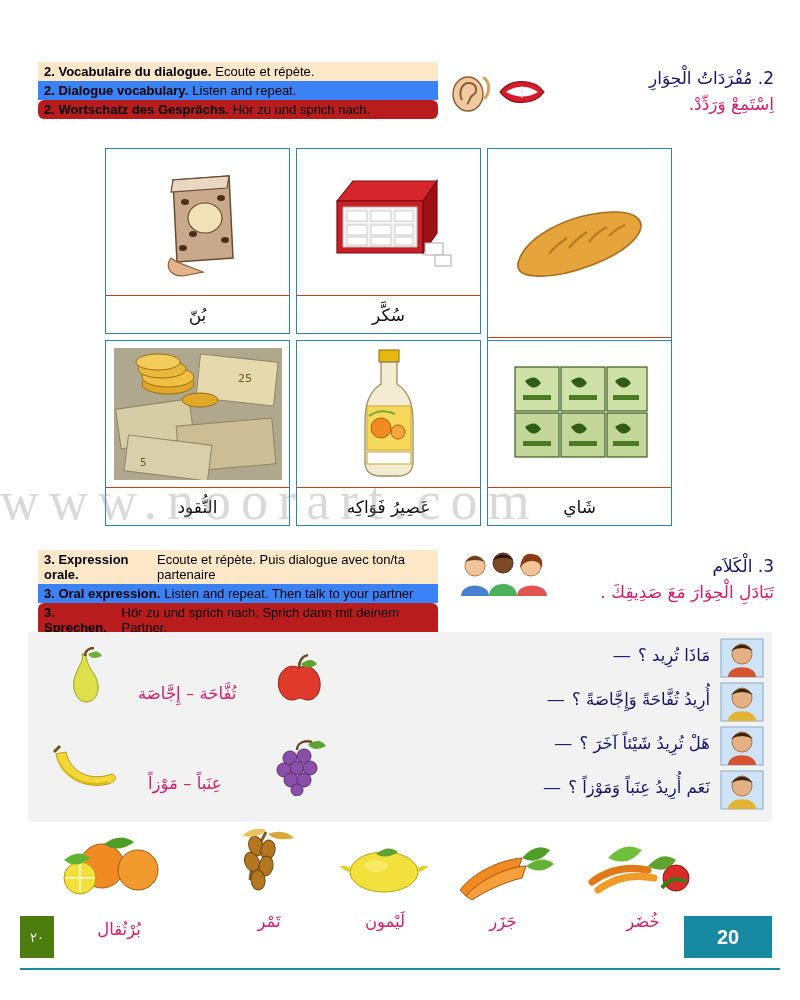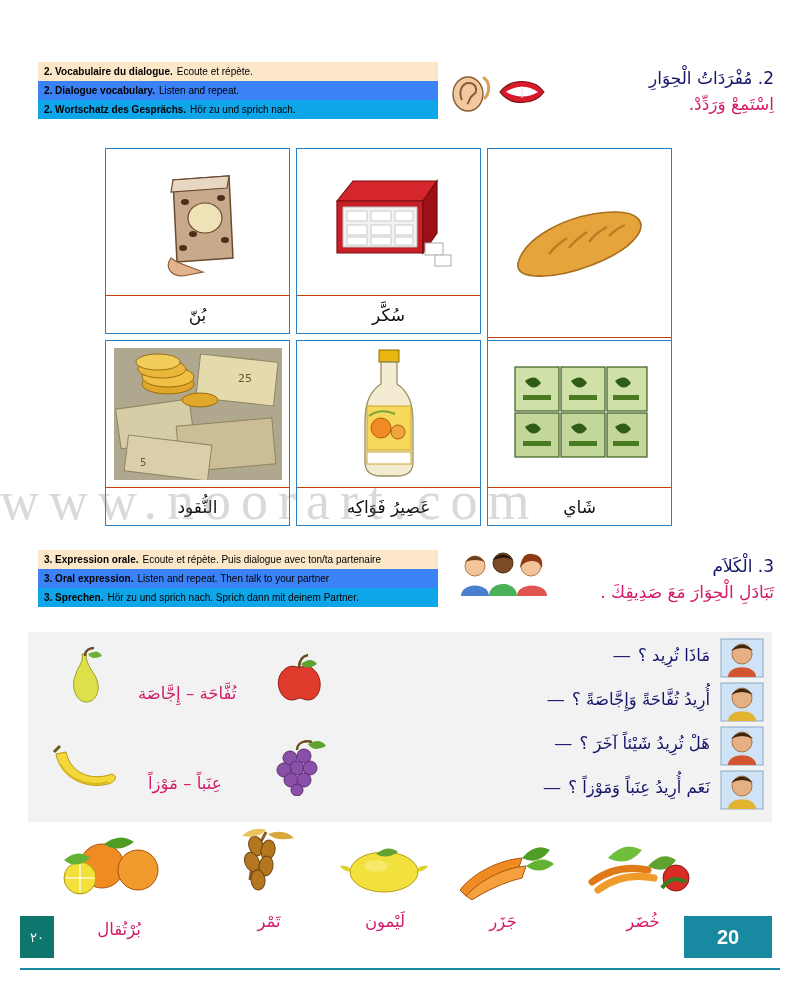--- a/index.html
+++ b/index.html
@@ -18,24 +18,24 @@
     text-align:left;
     font-family:Liberation Serif, serif;
     font-size:54px; letter-spacing:10px;
     color:rgba(130,130,130,0.30);
     pointer-events:none; z-index:40; white-space:nowrap;
   }
 
   
   .sec-head { position:absolute; display:flex; align-items:flex-start; }
   .sec-lines { width:400px; }
-  .line { display:flex; align-items:center; padding:2px 6px; font-size:10px; line-height:15px; }
+  .line { display:flex; align-items:center; padding:2px 6px; font-size:13px; line-height:15px; }
   .l1 { background:#fde7c9; }
   .l2 { background:#3b82f6; }
-  .l3 { background:#0ea5e9; }
+  .l3 { background:#b91c1c;border-radius:6px; }
   .line b { font-weight:bold; margin-right:4px; }
   .line .rest { font-weight:normal; }
 
   .rtl {
     direction:rtl; text-align:right;
     font-family:"DejaVu Sans", sans-serif;
   }
   .ar-head { position:absolute; right:26px; color:#1a1a6e; }
   .ar-head .l-a { font-size:17px; color:#15156b; }
   .ar-head .l-b { font-size:17px; color:#d21b6a; margin-top:6px; }
@@ -77,21 +77,21 @@
     color:#d21b6a; font-size:16.5px; direction:rtl; text-align:center;
   }
 
   .pagenum-r {
     position:absolute; right:28px; bottom:42px; width:88px; height:42px;
     background:#1789a0; color:#fff; display:flex; align-items:center; justify-content:center;
     font-size:20px; font-weight:bold;
   }
   .pagenum-l {
     position:absolute; left:20px; bottom:42px; width:34px; height:42px;
-    background:#0f766e; color:#fff; display:flex; align-items:center; justify-content:center;
+    background:#4d7c0f; color:#fff; display:flex; align-items:center; justify-content:center;
     font-size:13px; font-family:"DejaVu Sans", sans-serif;
   }
   .rule-b { position:absolute; left:20px; right:20px; bottom:30px; height:2px; background:#1789a0; }
 
   .head-icons { position:absolute; display:flex; align-items:center; gap:4px; }
 </style>
 </head>
 <body>
 
 <div class="page">

